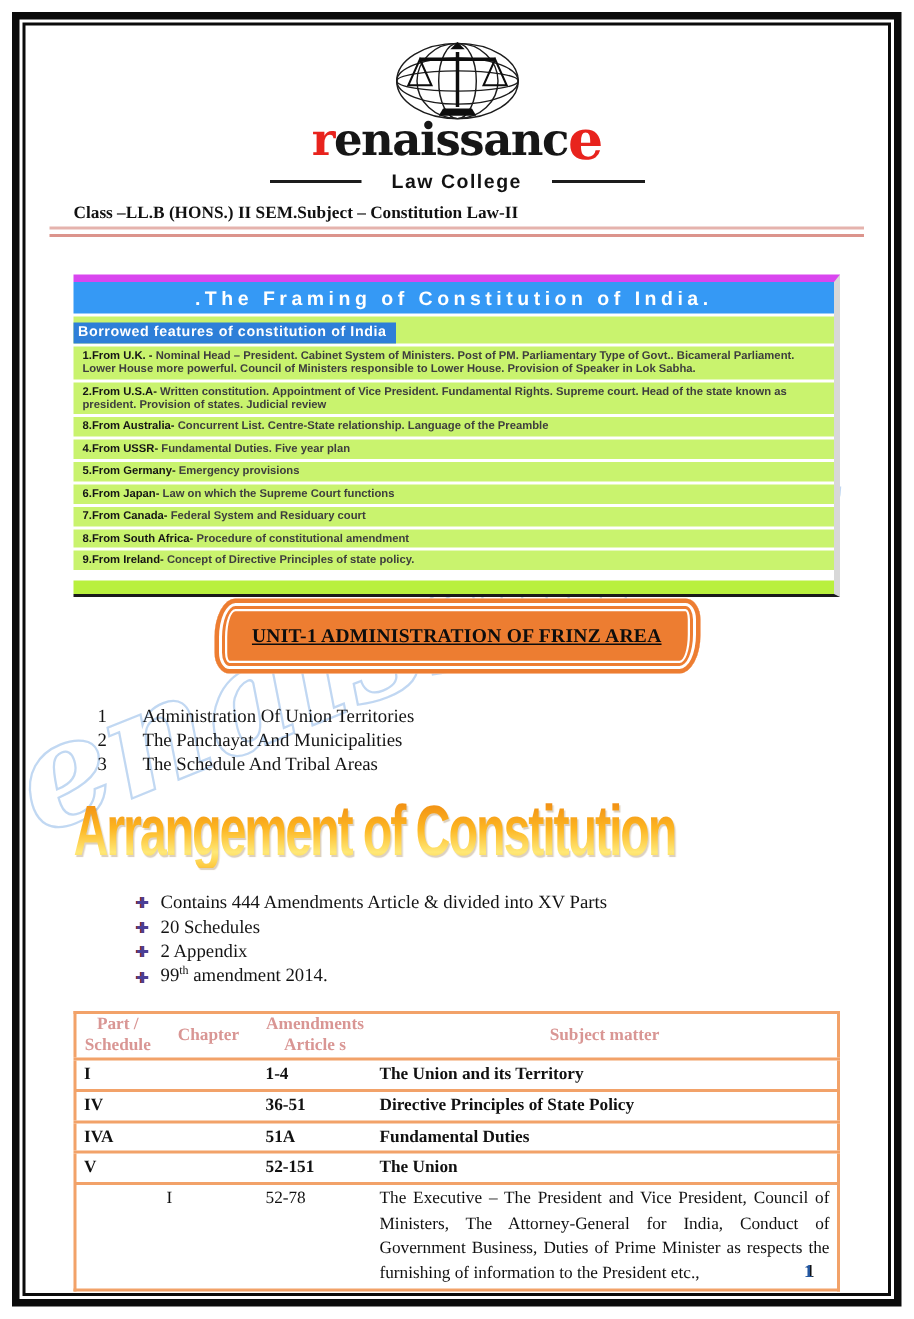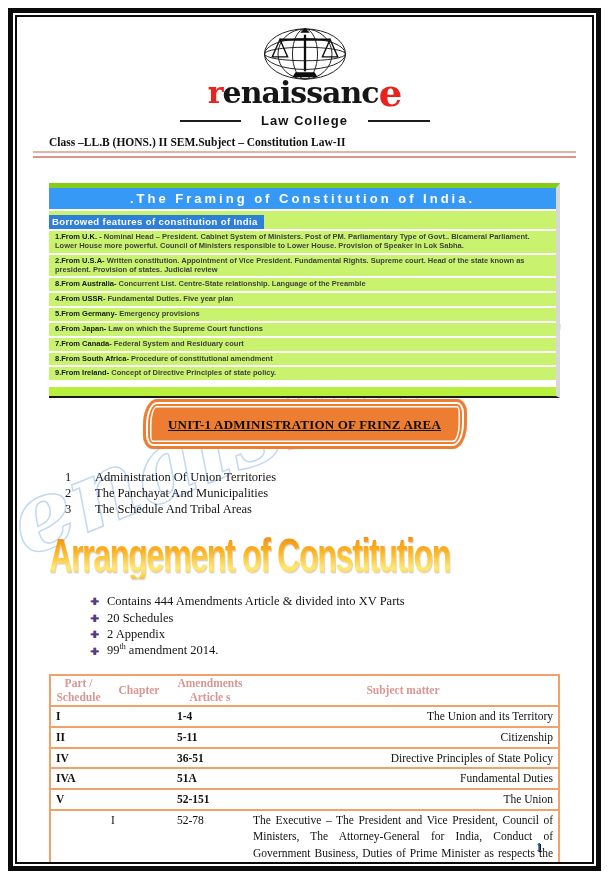--- a/index.html
+++ b/index.html
@@ -23,21 +23,21 @@
   .logo-word .red{color:var(--logo_red,#e8231d);}
   .logo-word .big-e{font-size:37px;vertical-align:-3px;}
   .logo-sub{display:flex;align-items:center;justify-content:center;gap:20px;width:250px;margin:1px auto 0;}
   .logo-sub .line{flex:1;height:2px;background:#1c1c1c;}
   .logo-sub .txt{font-family:"Liberation Sans",sans-serif;font-weight:bold;font-size:13px;color:#121212;letter-spacing:1px;}
 
   .class-row{display:flex;font-weight:bold;font-size:11.5px;margin-top:8px;position:relative;z-index:2;}
   .double-rule{height:3px;border-top:2px solid #e5b3ad;border-bottom:2px solid #dc948c;margin:3px -16px 0;}
 
   
-  .green-block{margin-top:25px;border-top:5px solid #84cc16;border-right:4px solid #d8d8d8;
+  .green-block{margin-top:25px;border-top:5px solid #d946ef;border-right:4px solid #d8d8d8;
     border-bottom:2px solid #1a1a1a;position:relative;z-index:2;background:#fff;}
   .blue-bar{background:var(--blue_bar,#3599f5);color:#fff;font-family:"Liberation Sans",sans-serif;
     font-weight:bold;font-size:13px;letter-spacing:3px;text-align:center;padding:3px 0;}
   .borrowed-row{background:var(--stripe_green,#c9f36e);margin-top:2px;padding:0;}
   .borrowed-label{display:inline-block;background:var(--label_blue,#2e7fd8);color:#fff;
     font-family:"Liberation Sans",sans-serif;font-weight:bold;font-size:9.5px;letter-spacing:.4px;
     padding:1px 6px 2px 3px;}
   .feature{background:var(--stripe_green,#c9f36e);margin-top:2px;padding:2px 6px;
     font-family:"Liberation Sans",sans-serif;font-weight:bold;font-size:7.5px;line-height:1.18;color:#3e3e3e;}
   .feature .lead{color:#151515;}
@@ -75,21 +75,21 @@
   table.parts{margin-top:15px;width:100%;border-collapse:collapse;border:2px solid var(--table_border,#f2a269);
     position:relative;z-index:2;font-size:11.5px;}
   table.parts th{color:var(--table_header_text,#d99694);font-weight:bold;text-align:center;
     border-bottom:2px solid var(--table_border,#f2a269);padding:1px 2px;line-height:1.2;}
   table.parts td{border-bottom:2px solid var(--table_border,#f2a269);padding:1px 5px;vertical-align:top;line-height:1.45;}
   table.parts tr:last-child td{border-bottom:none;}
   col.c-part{width:56px;}col.c-chap{width:66px;}col.c-art{width:76px;}
   td.part{font-weight:bold;}
   td.chapter{padding-left:22px;}
   tr.bold-row td{font-weight:bold;}
-  tr.part-row td.subject{font-weight:normal;text-align:right;}
+  tr.part-row td.subject{font-weight:bold;}
   td.subject.justify{text-align:justify;}
 
   .page-num{position:absolute;right:50px;bottom:7px;font-weight:bold;font-size:12px;
     color:var(--page_number_blue,#2457a0);text-shadow:1px .5px 0 #101010;z-index:3;}
 </style>
 </head>
 <body>
 
 <div class="page">
   <div class="frame">
@@ -212,26 +212,20 @@
             </tr>
           </thead>
           <tbody>
             <tr class="part-row">
                 <td class="part">I</td>
                 <td class="chapter"></td>
                 <td class="part">1-4</td>
                 <td class="subject">The Union and its Territory</td>
               </tr>
             <tr class="part-row">
-                <td class="part">II</td>
-                <td class="chapter"></td>
-                <td class="part">5-11</td>
-                <td class="subject">Citizenship</td>
-              </tr>
-            <tr class="part-row">
                 <td class="part">IV</td>
                 <td class="chapter"></td>
                 <td class="part">36-51</td>
                 <td class="subject">Directive Principles of State Policy</td>
               </tr>
             <tr class="part-row">
                 <td class="part">IVA</td>
                 <td class="chapter"></td>
                 <td class="part">51A</td>
                 <td class="subject">Fundamental Duties</td>

